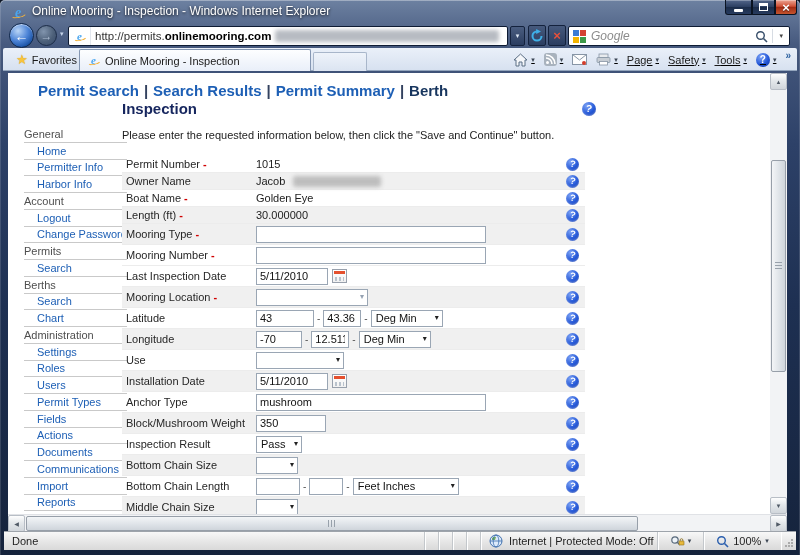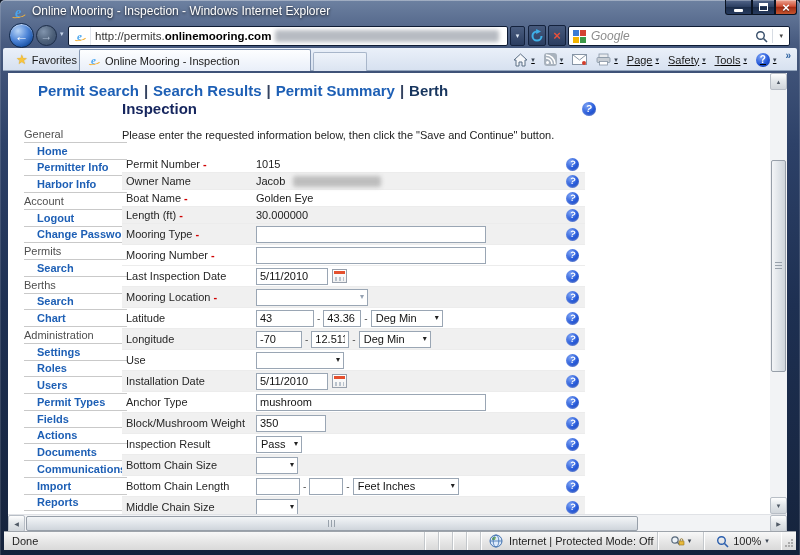--- a/index.html
+++ b/index.html
@@ -90,21 +90,21 @@
   
   .page{position:absolute;left:8px;top:73px;width:762px;height:441px;background:#fff;overflow:hidden;}
   .crumbs{position:absolute;left:22px;top:9px;font-size:15px;font-weight:bold;white-space:nowrap;margin-left:8px;}
   .bc-link{color:#1d5fb5;cursor:pointer;}
   .bc-sep{color:#33425f;margin:0 5px;}
   .bc-current{color:#17355e;}
   .sidebar{position:absolute;left:16px;top:53px;width:103px;}
   .side-entry{height:16.75px;display:flex;align-items:flex-end;padding-bottom:2px;border-bottom:1px solid #c9c9c9;
     font-size:11px;white-space:nowrap;}
   .side-header{color:#4e4e4e;}
-  .side-item{padding-left:13px;color:#1d5fb5;font-weight:bold;cursor:pointer;}
+  .side-item{padding-left:13px;color:#1d5fb5;font-weight:normal;cursor:pointer;}
   .main{position:absolute;left:114px;top:27px;width:480px;}
   .page-title{font-size:15px;font-weight:bold;color:#16265e;display:flex;align-items:center;gap:6px;}
   .instruction{margin-top:12px;font-size:11px;color:#1c1c1c;}
   #form-rows{margin-top:15px;}
 
   .frow{display:flex;align-items:center;width:463px;padding-left:4px;height:17px;position:relative;border-bottom:1px solid #ececec;}
   .frow.alt{background:#f0f0f0;}
   .frow.tall{height:21px;}
   .flabel{width:130px;font-size:11px;color:#262626;flex:none;white-space:nowrap;}
   .req{color:#d00000;font-weight:bold;}

